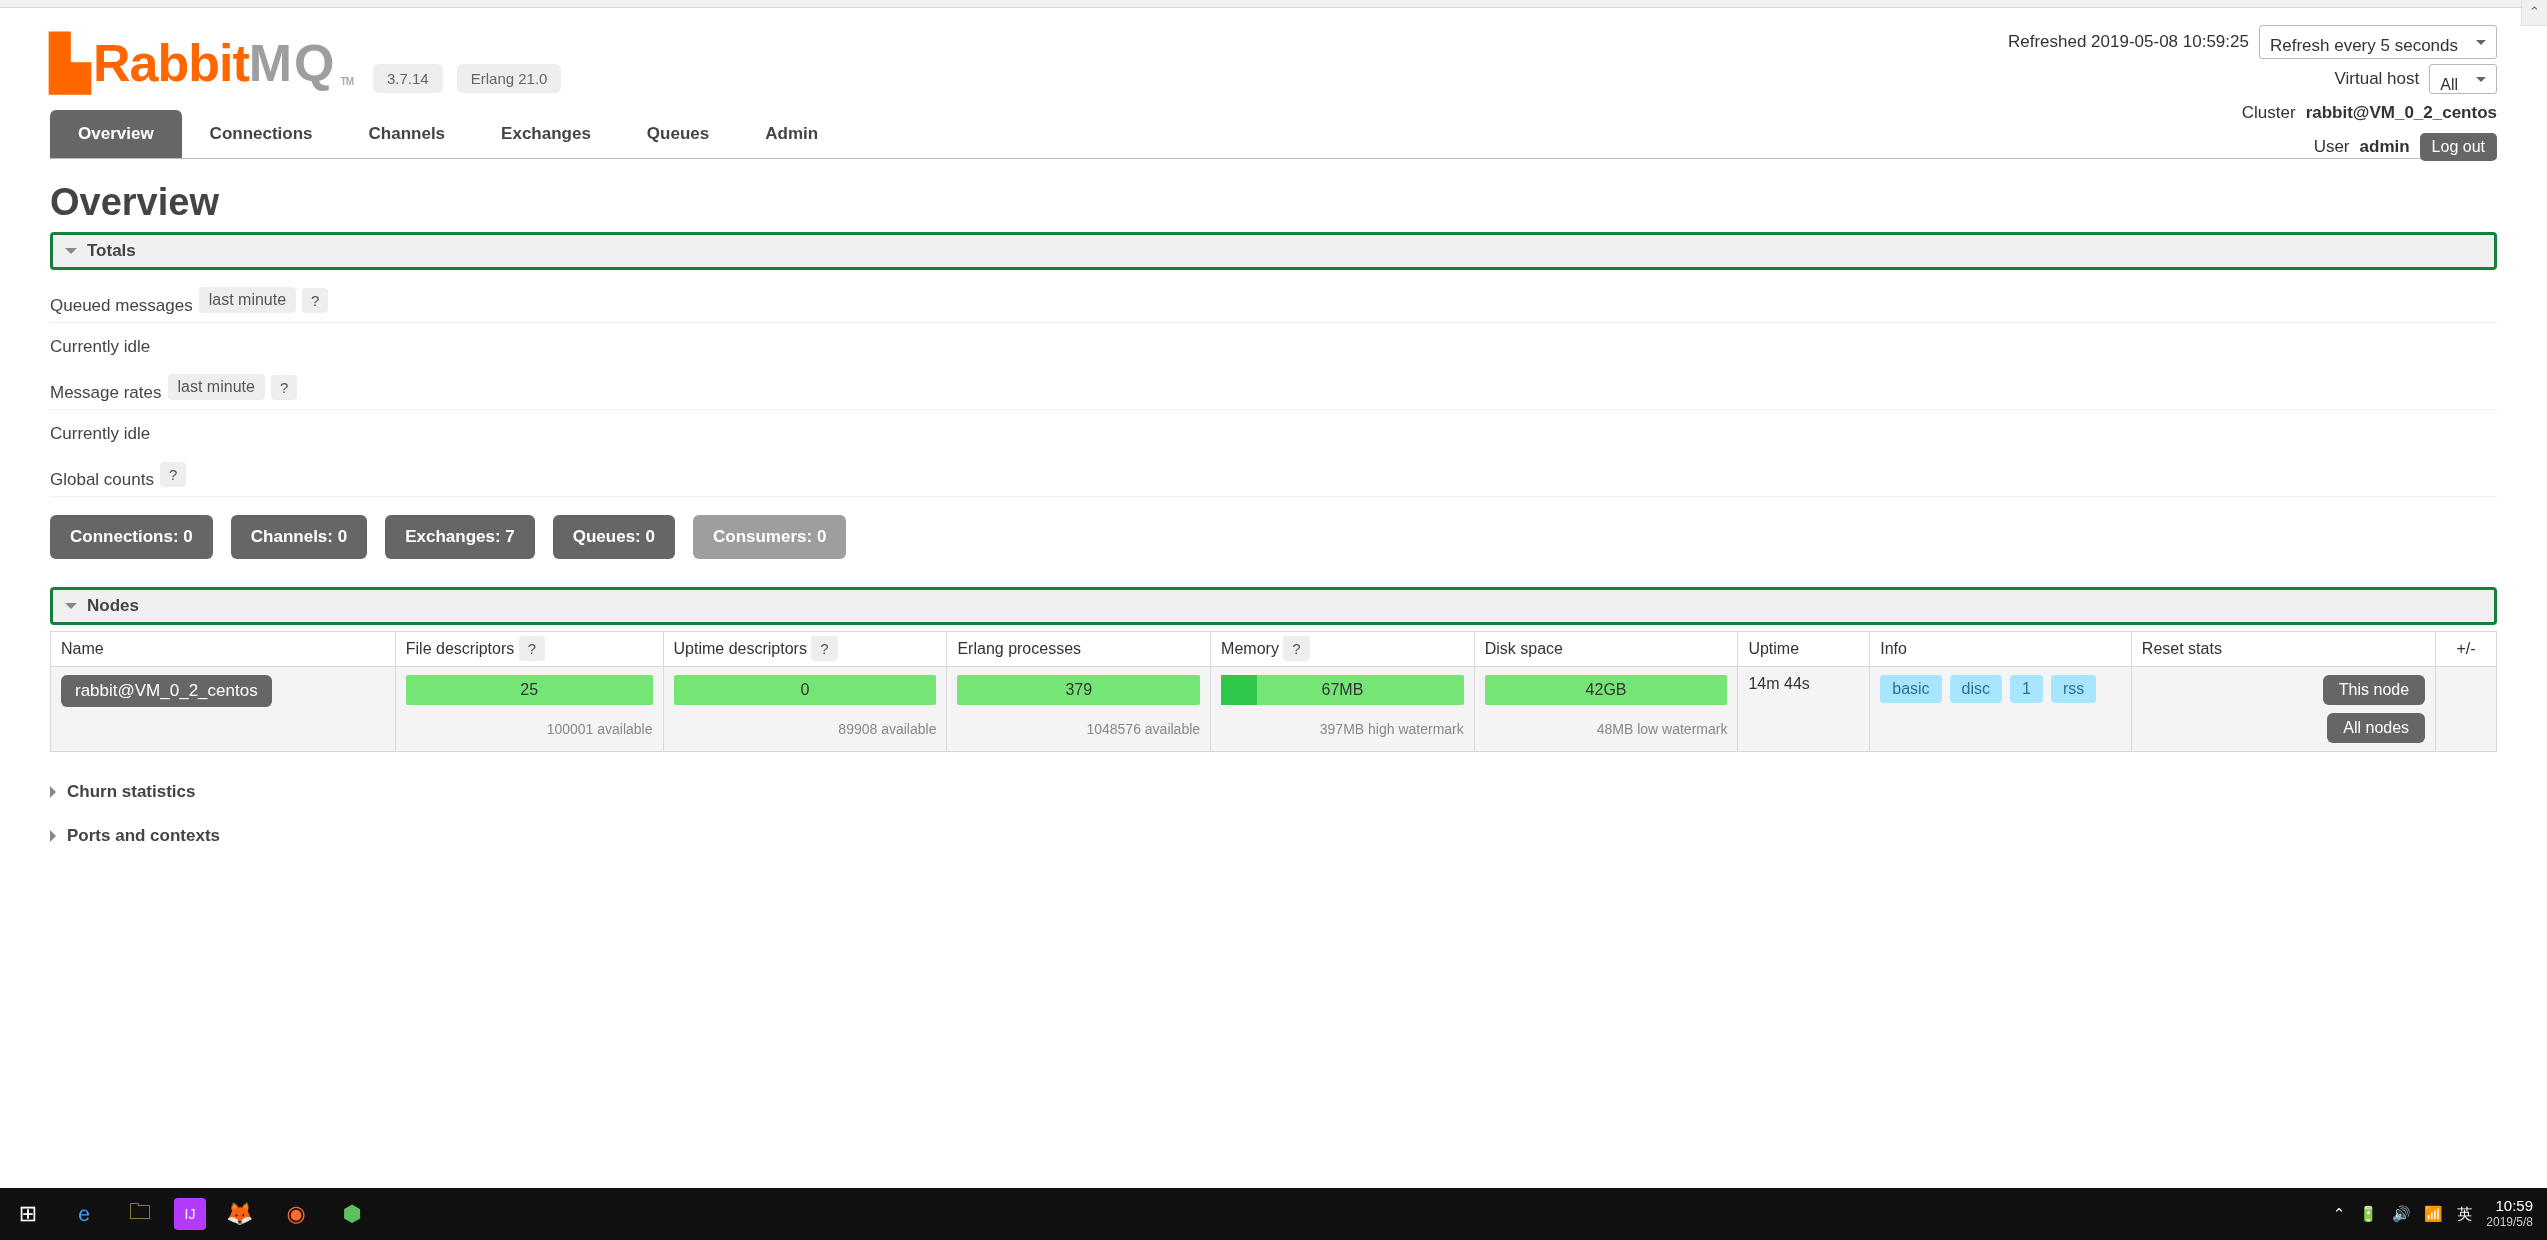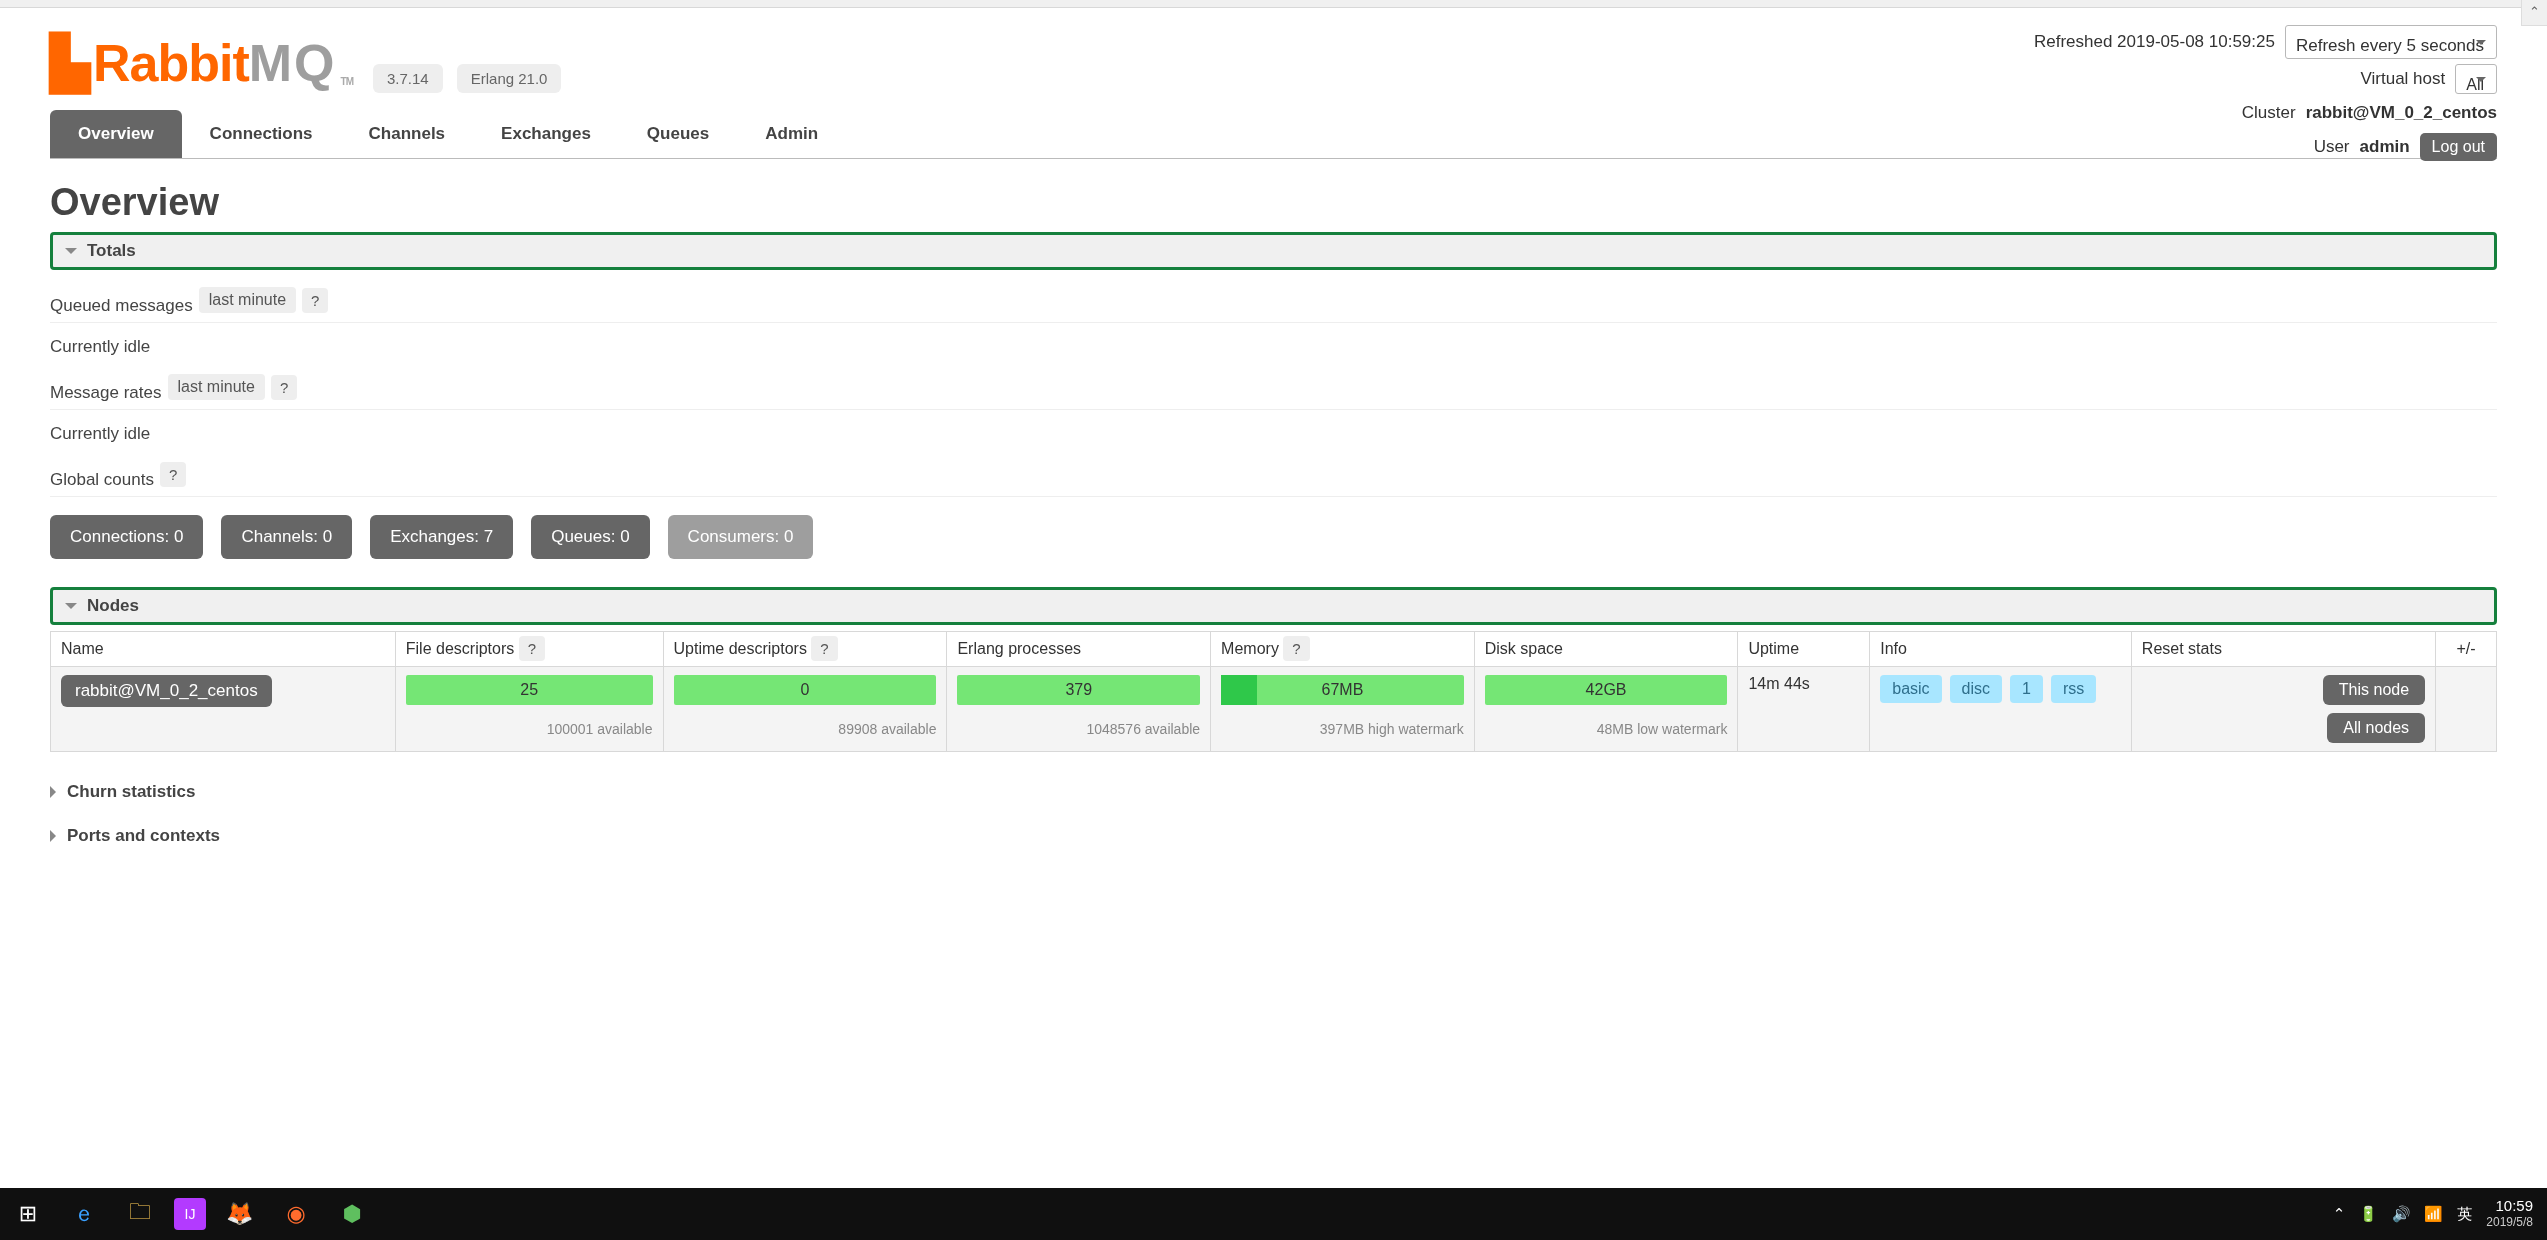--- a/index.html
+++ b/index.html
@@ -13,21 +13,21 @@
   .logo { display: flex; align-items: baseline; font-size: 52px; font-weight: 700; letter-spacing: -1px; }
   .logo .icon { color: #f60; font-weight: 900; margin-right: 4px; position: relative; top: 0; }
   .logo .rabbit { color: #f60; }
   .logo .mq { color: #9e9e9e; letter-spacing: 2px; }
   .logo .tm { font-size: 10px; color: #aaa; margin-left: 4px; position: relative; top: 4px; }
   .ver-badges { margin-left: 20px; display: flex; gap: 14px; margin-top: 30px; }
   .ver-badge { background: #eee; border-radius: 6px; padding: 6px 14px; color: #666; font-size: 15px; }
 
   .header-right { position: absolute; right: 50px; top: 25px; text-align: right; line-height: 32px; font-size: 17px; color: #333; }
   .header-right .line { display: flex; justify-content: flex-end; align-items: center; gap: 10px; }
-  .select { border: 1px solid #b8b8b8; background: #fff; padding: 4px 12px 4px 10px; font-size: 17px; height: 34px; position: relative; border-radius: 3px; }
+  .select { border: 1px solid #b8b8b8; background: #fff; padding: 4px 38px 4px 10px; font-size: 17px; height: 34px; position: relative; border-radius: 3px; }
   .select::after { content: ""; position: absolute; right: 10px; top: 50%; margin-top: -2px; border: 5px solid transparent; border-top-color: #666; }
   .select.small { font-size: 16px; height: 30px; }
   .logout-btn { background: #666; color: #fff; border: none; border-radius: 5px; padding: 5px 12px; font-size: 16px; cursor: pointer; }
 
   
   .tabs { display: flex; border-bottom: 1px solid #bbb; margin-top: 2px; }
   .tab { padding: 14px 28px; font-size: 17px; font-weight: 700; color: #444; cursor: pointer; border-top-left-radius: 6px; border-top-right-radius: 6px; }
   .tab.active { background: #666; color: #fff; }
 
   
@@ -36,21 +36,21 @@
   .section-head { background: #f0f0f0; border: 3px solid #15803d; border-radius: 4px; padding: 6px 12px; font-size: 17px; font-weight: 700; color: #444; display: flex; align-items: center; gap: 10px; cursor: pointer; margin-top: 6px; }
   .tri-down { width:0; height:0; border: 6px solid transparent; border-top-color: #888; margin-top: 6px; }
   .tri-right { width:0; height:0; border: 6px solid transparent; border-left-color: #888; }
 
   .sub { font-size: 17px; color: #444; margin-top: 12px; }
   .sub-row { display: flex; align-items: center; gap: 6px; border-bottom: 1px solid #eee; padding: 6px 0; margin-top: 8px; }
   .pill { background: #eee; border-radius: 4px; padding: 4px 10px; color: #555; font-size: 16px; }
   .help { background: #eee; border-radius: 4px; padding: 4px 9px; color: #555; font-size: 15px; cursor: help; }
 
   .counts-row { display: flex; gap: 18px; margin-top: 18px; flex-wrap: wrap; }
-  .count-btn { background: #666; color: #fff; border-radius: 6px; padding: 12px 20px; font-size: 17px; font-weight: 400; cursor: pointer; }
+  .count-btn { background: #666; color: #fff; border-radius: 6px; padding: 12px 20px; font-size: 17px; font-weight: 700; cursor: pointer; }
   .count-btn.disabled { background: #9e9e9e; }
 
   
   table.nodes { width: 100%; border-collapse: collapse; margin-top: 6px; table-layout: fixed; }
   table.nodes th, table.nodes td { border: 1px solid #d8d8d8; padding: 8px 10px; font-size: 16px; text-align: left; vertical-align: top; }
   table.nodes th { font-weight: 400; background: #fff; }
   table.nodes td { background: #f4f4f4; }
   .node-name { background: #666; color: #fff; border-radius: 6px; padding: 6px 14px; display: inline-block; font-size: 17px; }
   .bar { background: #75e675; color: #333; text-align: center; padding: 6px 0; border-radius: 2px; font-size: 16px; width: 100%; position: relative; }
   .bar.mem::before{ content:""; position:absolute; left:0; top:0; bottom:0; width:15%; background:#2fc84a; }

